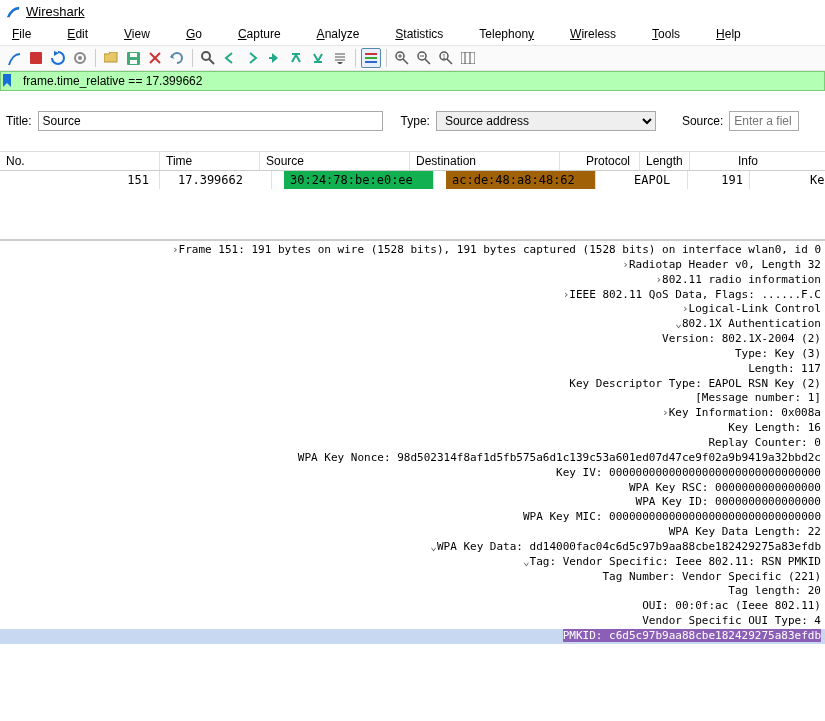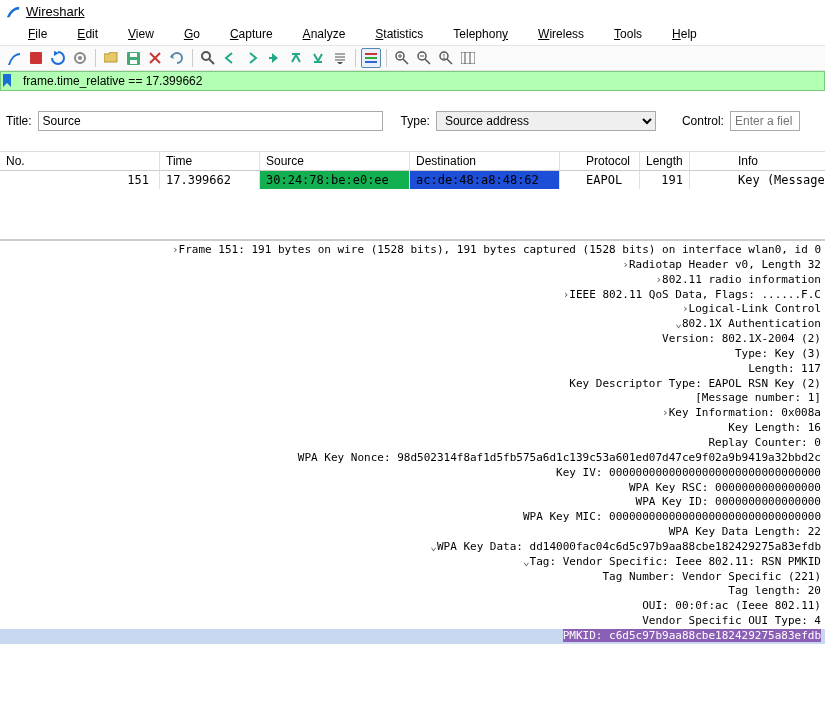--- a/index.html
+++ b/index.html
@@ -1,19 +1,19 @@
 <!DOCTYPE html>
 <html><head>
 <meta charset="utf-8">
 <style>
   * { box-sizing: border-box; margin: 0; padding: 0; }
   body { font-family: "Segoe UI", Tahoma, sans-serif; font-size: 12px; color: #000; background: #fff; width: 825px; }
   .titlebar { display: flex; align-items: center; padding: 4px 6px; font-size: 13px; text-decoration: underline; }
   .titlebar .fin { width: 14px; height: 14px; margin-right: 6px; }
-  .menubar { display: flex; gap: 14px; padding: 2px 4px; margin-left: 16px; }
+  .menubar { display: flex; gap: 20px; padding: 2px 4px; }
   .menubar .mi { padding: 2px 8px; cursor: default; }
   .menubar .mi u { text-decoration: underline; }
   .toolbar { display: flex; align-items: center; gap: 2px; padding: 2px 4px; border-top: 1px solid #e5e5e5; border-bottom: 1px solid #e5e5e5; background: #fafafa; }
   .tbtn { width: 20px; height: 20px; display: flex; align-items: center; justify-content: center; border: 1px solid transparent; border-radius: 2px; }
   .tsep { width: 1px; height: 18px; background: #ccc; margin: 0 3px; }
   .filterbar { display: flex; align-items: center; background: #b3ffb3; border: 1px solid #7acc7a; }
   .filterbar .ficon { width: 18px; text-align: center; color: #2a6; }
   .filterbar input { flex: 1; background: transparent; border: none; outline: none; font-family: inherit; font-size: 12px; padding: 2px 4px; }
   .titlerow { display: flex; align-items: center; gap: 6px; padding: 20px 6px; border-bottom: 1px solid #ddd; }
   .titlerow label { font-size: 12px; }
@@ -22,23 +22,23 @@
   .plist { border-bottom: 1px solid #ccc; }
   .phead { display: flex; background: #fff; border-bottom: 1px solid #ccc; font-size: 12px; }
   .phead div, .prow div { padding: 2px 6px; border-right: 1px solid #e0e0e0; white-space: nowrap; overflow: hidden; }
   .col-no { width: 160px; text-align: right; padding-right: 10px !important; }
   .col-time { width: 100px; }
   .col-src { width: 150px; }
   .col-dst { width: 150px; }
   .col-proto { width: 60px; margin-left: 20px; }
   .col-len { width: 50px; text-align: right; }
   .col-info { flex: 1; border-right: none !important; margin-left: 42px; }
-  .prow { display: flex; font-family: Consolas, monospace; font-size: 12px; }
+  .prow { display: flex; font-family: Consolas, monospace; font-size: 12px; gap: 12px; }
   .prow .hl-src { background: #12b050; color: #000; }
-  .prow .hl-dst { background: #1d4ed8; color: #000; }
+  .prow .hl-dst { background: #a16207; color: #000; }
   .spacer { height: 50px; }
   .tree { font-family: Consolas, "Lucida Console", monospace; font-size: 11px; padding: 2px 0 10px 0; border-top: 1px solid #ccc; text-align: right; }
   .node { white-space: pre; padding: 0 4px; line-height: 1.35; }
   .node .tw { display: inline-block; width: 12px; color: #555; cursor: default; }
   .hl-sel { background: #c8d8f0; }
   .hl-pm { background: #8a5fb5; color: #fff; }
   .fieldsin { border: 1px solid #aaa; padding: 2px 4px; width: 70px; color: #14532d; font-style: normal; }
   svg { display: block; }
 </style>
 </head>
@@ -207,21 +207,21 @@
   <input type="text" value="frame.time_relative == 17.399662" style="">
 </div>
 
 <div class="titlerow">
   <label>Title:</label>
   <input type="text" style="flex: 0 0 345px;" value="Source">
   <label style="margin-left:12px">Type:</label>
   <select>
     <option>Source address</option>
   </select>
-  <label style="margin-left:20px">Control:</label>
+  <label style="margin-left:20px">Source:</label>
   <input type="text" class="fieldsin" placeholder="Enter a fiel" style="">
 </div>
 
 <div class="plist">
   <div class="phead">
     <div class="col-no" style="text-align:left">No.</div>
     <div class="col-time">Time</div>
     <div class="col-src">Source</div>
     <div class="col-dst">Destination</div>
     <div class="col-proto">Protocol</div>

